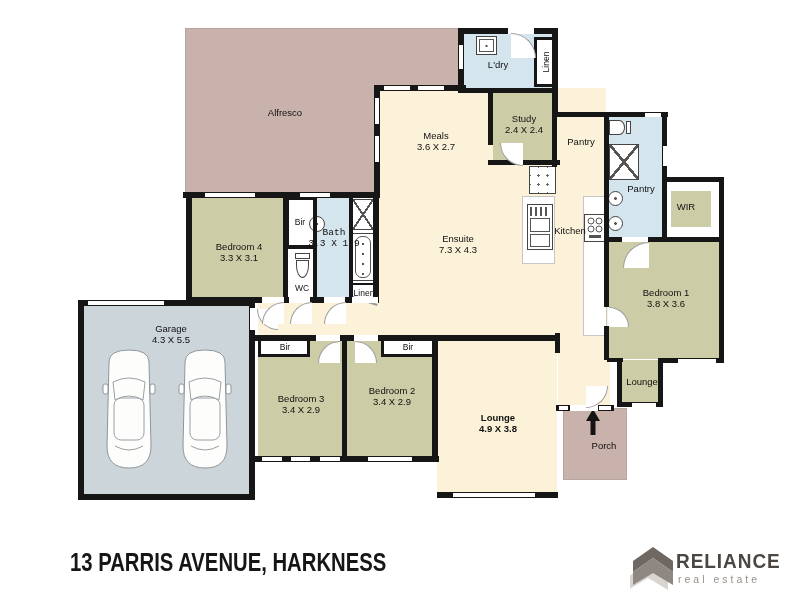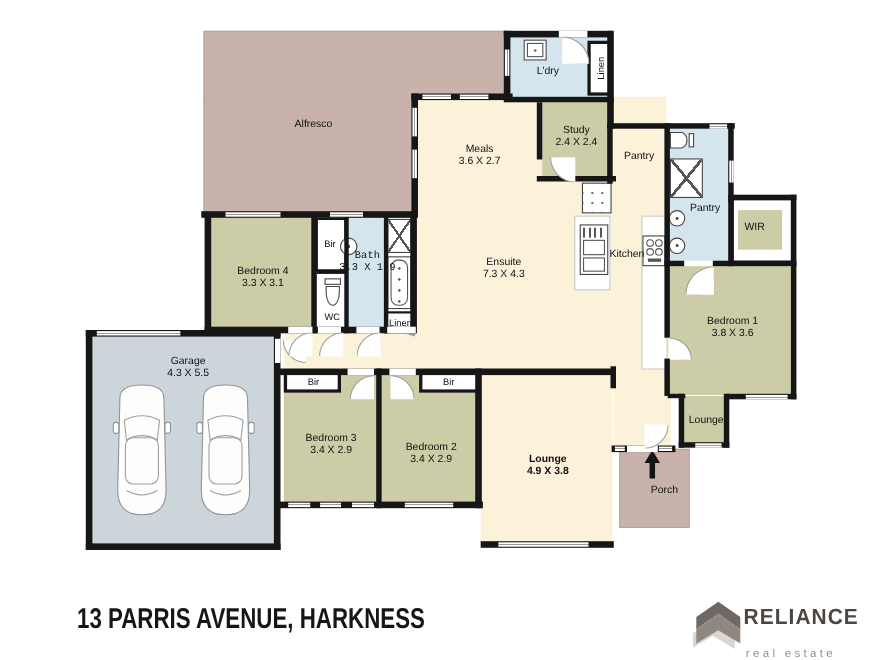--- a/index.html
+++ b/index.html
@@ -24,21 +24,21 @@
   .round{border-radius:50%;}
   .shower{background:
     linear-gradient(to top right,transparent 47%,#555 47%,#555 53%,transparent 53%),
     linear-gradient(to bottom right,transparent 47%,#555 47%,#555 53%,transparent 53%),#fff;}
   .footer-address{position:absolute;left:70px;top:547px;font-size:26px;font-weight:bold;
        color:#161616;letter-spacing:0px;transform:scaleX(.78);transform-origin:left top;
        white-space:nowrap;}
   .brand{position:absolute;left:676px;top:550px;font-size:20px;font-weight:bold;
        color:var(--brand-dark);letter-spacing:1px;transform:scaleX(.95);transform-origin:left top;}
   .tagline{position:absolute;left:678px;top:573px;font-size:10.5px;color:var(--brand-light);
-       letter-spacing:3px;margin-top:15px;}
+       letter-spacing:3px;}
 </style>
 </head>
 <body>
 
 <div class="page">
   <div class="plan">
 
     <div class="room outdoor" style="left:185px;top:28px;width:272px;height:62px;"></div>
     <div class="room outdoor" style="left:185px;top:88px;width:192px;height:109px;border-top:none;"></div>
     <div class="room outdoor" style="left:563px;top:408px;width:62px;height:70px;"></div>
@@ -136,21 +136,21 @@
     <div class="lbl" style="left:498px;top:65px;"><span>L'dry</span></div>
     <div class="lbl sm vert" style="left:546px;top:62px;"><span>Linen</span></div>
     <div class="lbl" style="left:524px;top:124px;"><span>Study</span><br><span>2.4 X 2.4</span></div>
     <div class="lbl" style="left:581px;top:142px;"><span>Pantry</span></div>
     <div class="lbl" style="left:641px;top:189px;"><span>Pantry</span></div>
     <div class="lbl" style="left:686px;top:207px;"><span>WIR</span></div>
     <div class="lbl" style="left:666px;top:298px;"><span>Bedroom 1</span><br><span>3.8 X 3.6</span></div>
     <div class="lbl" style="left:642px;top:382px;"><span>Lounge</span></div>
     <div class="lbl" style="left:604px;top:446px;"><span>Porch</span></div>
     <div class="lbl" style="left:498px;top:423px;font-weight:bold;"><span>Lounge</span><br><span>4.9 X 3.8</span></div>
-    <div class="lbl" style="left:392px;top:412px;"><span>Bedroom 2</span><br><span>3.4 X 2.9</span></div>
+    <div class="lbl" style="left:392px;top:396px;"><span>Bedroom 2</span><br><span>3.4 X 2.9</span></div>
     <div class="lbl" style="left:301px;top:404px;"><span>Bedroom 3</span><br><span>3.4 X 2.9</span></div>
     <div class="lbl" style="left:171px;top:334px;"><span>Garage</span><br><span>4.3 X 5.5</span></div>
     <div class="lbl" style="left:239px;top:252px;"><span>Bedroom 4</span><br><span>3.3 X 3.1</span></div>
     <div class="lbl" style="left:334px;top:238px;font-family:Liberation Mono, monospace;"><span>Bath</span><br><span>3.3 X 1.9</span></div>
     <div class="lbl sm" style="left:302px;top:288px;"><span>WC</span></div>
     <div class="lbl sm" style="left:300px;top:222px;"><span>Bir</span></div>
     <div class="lbl sm" style="left:364px;top:293px;"><span>Linen</span></div>
     <div class="lbl sm" style="left:285px;top:347px;"><span>Bir</span></div>
     <div class="lbl sm" style="left:408px;top:347px;"><span>Bir</span></div>
   <div class="wall" style="left: 374px; top: 85px; width: 6px; height: 112px;"></div>

